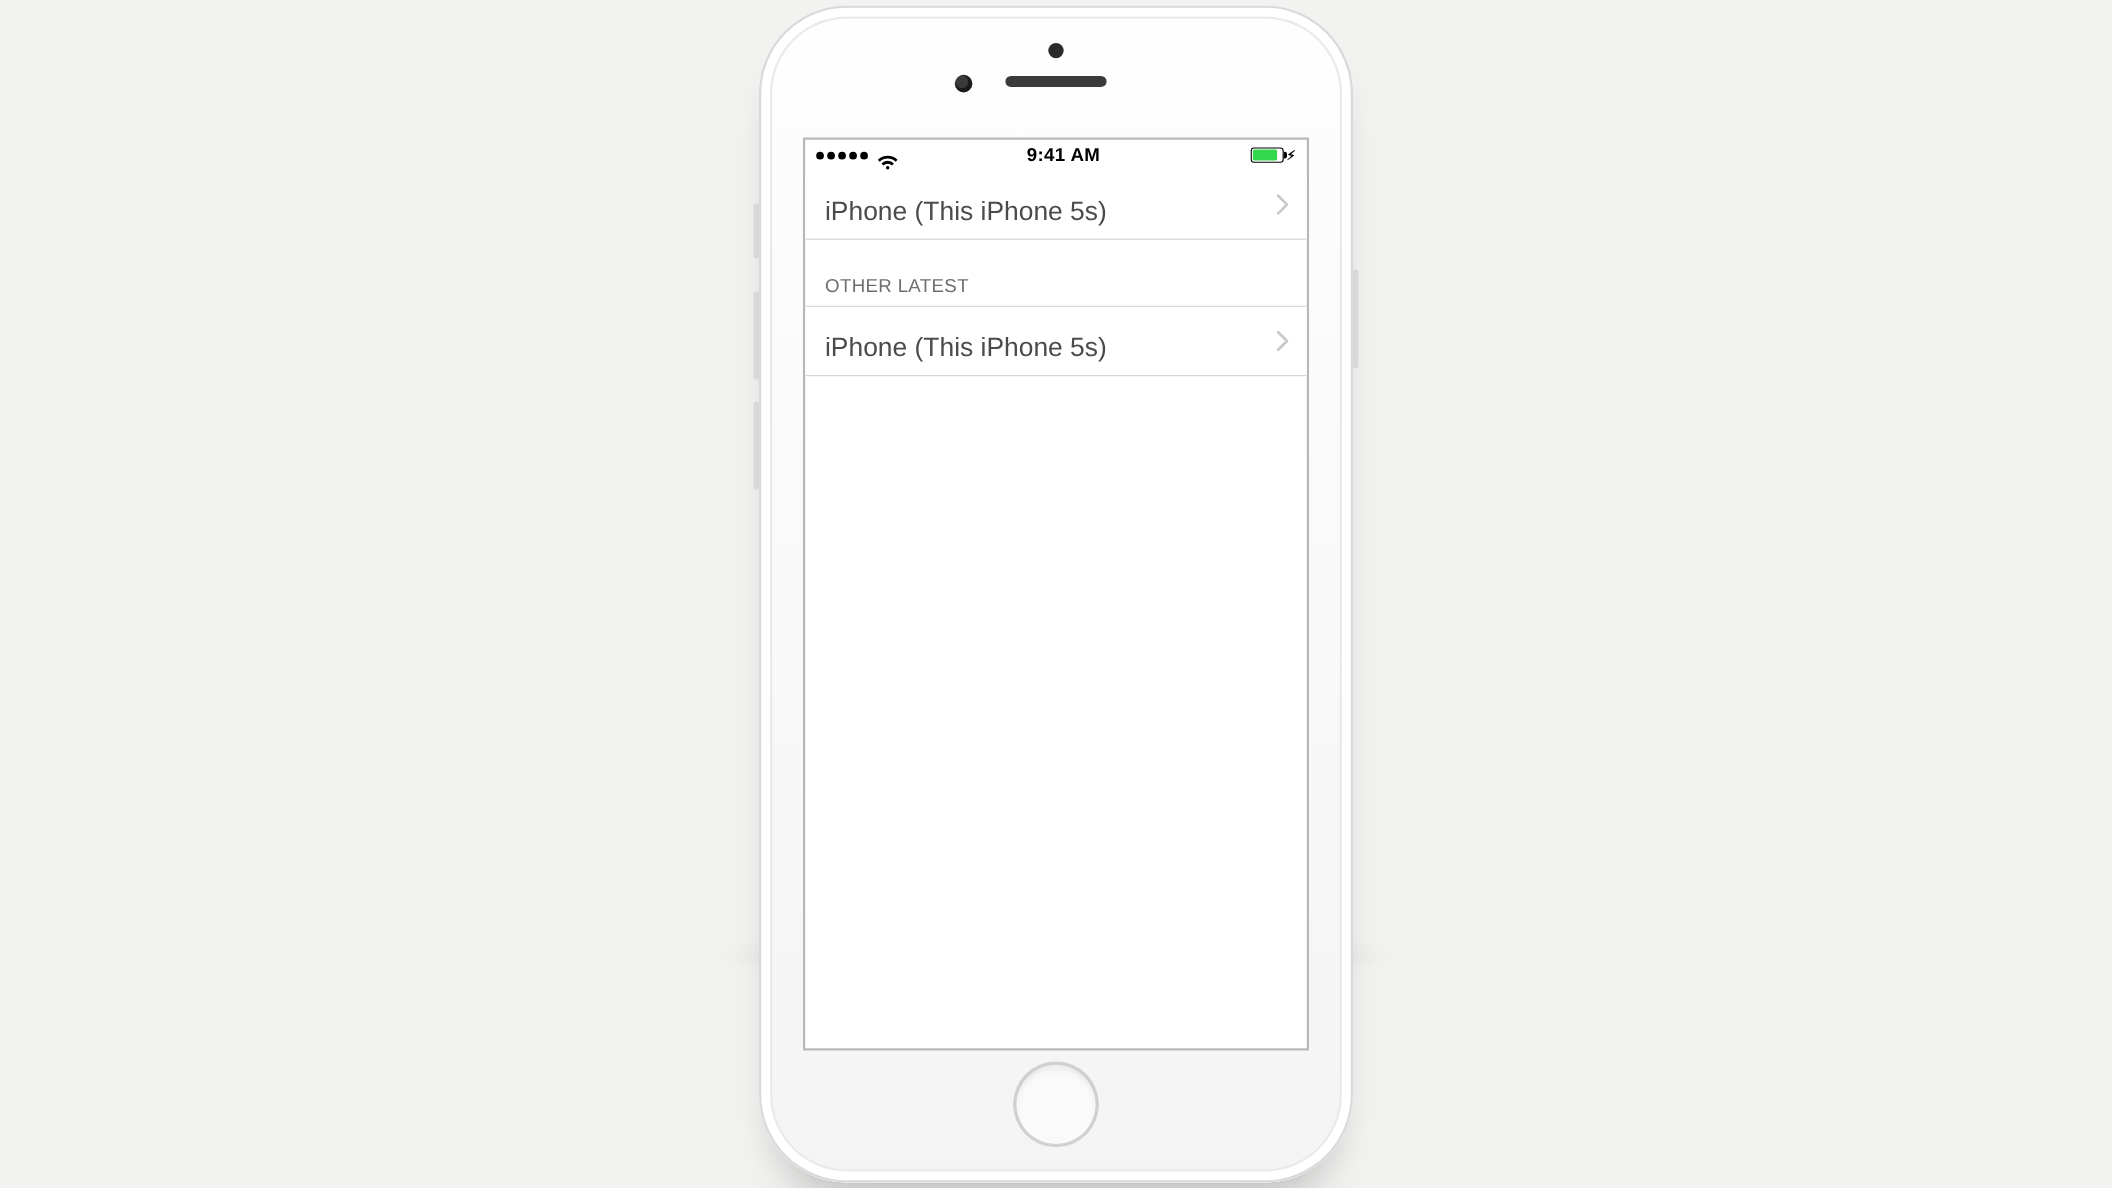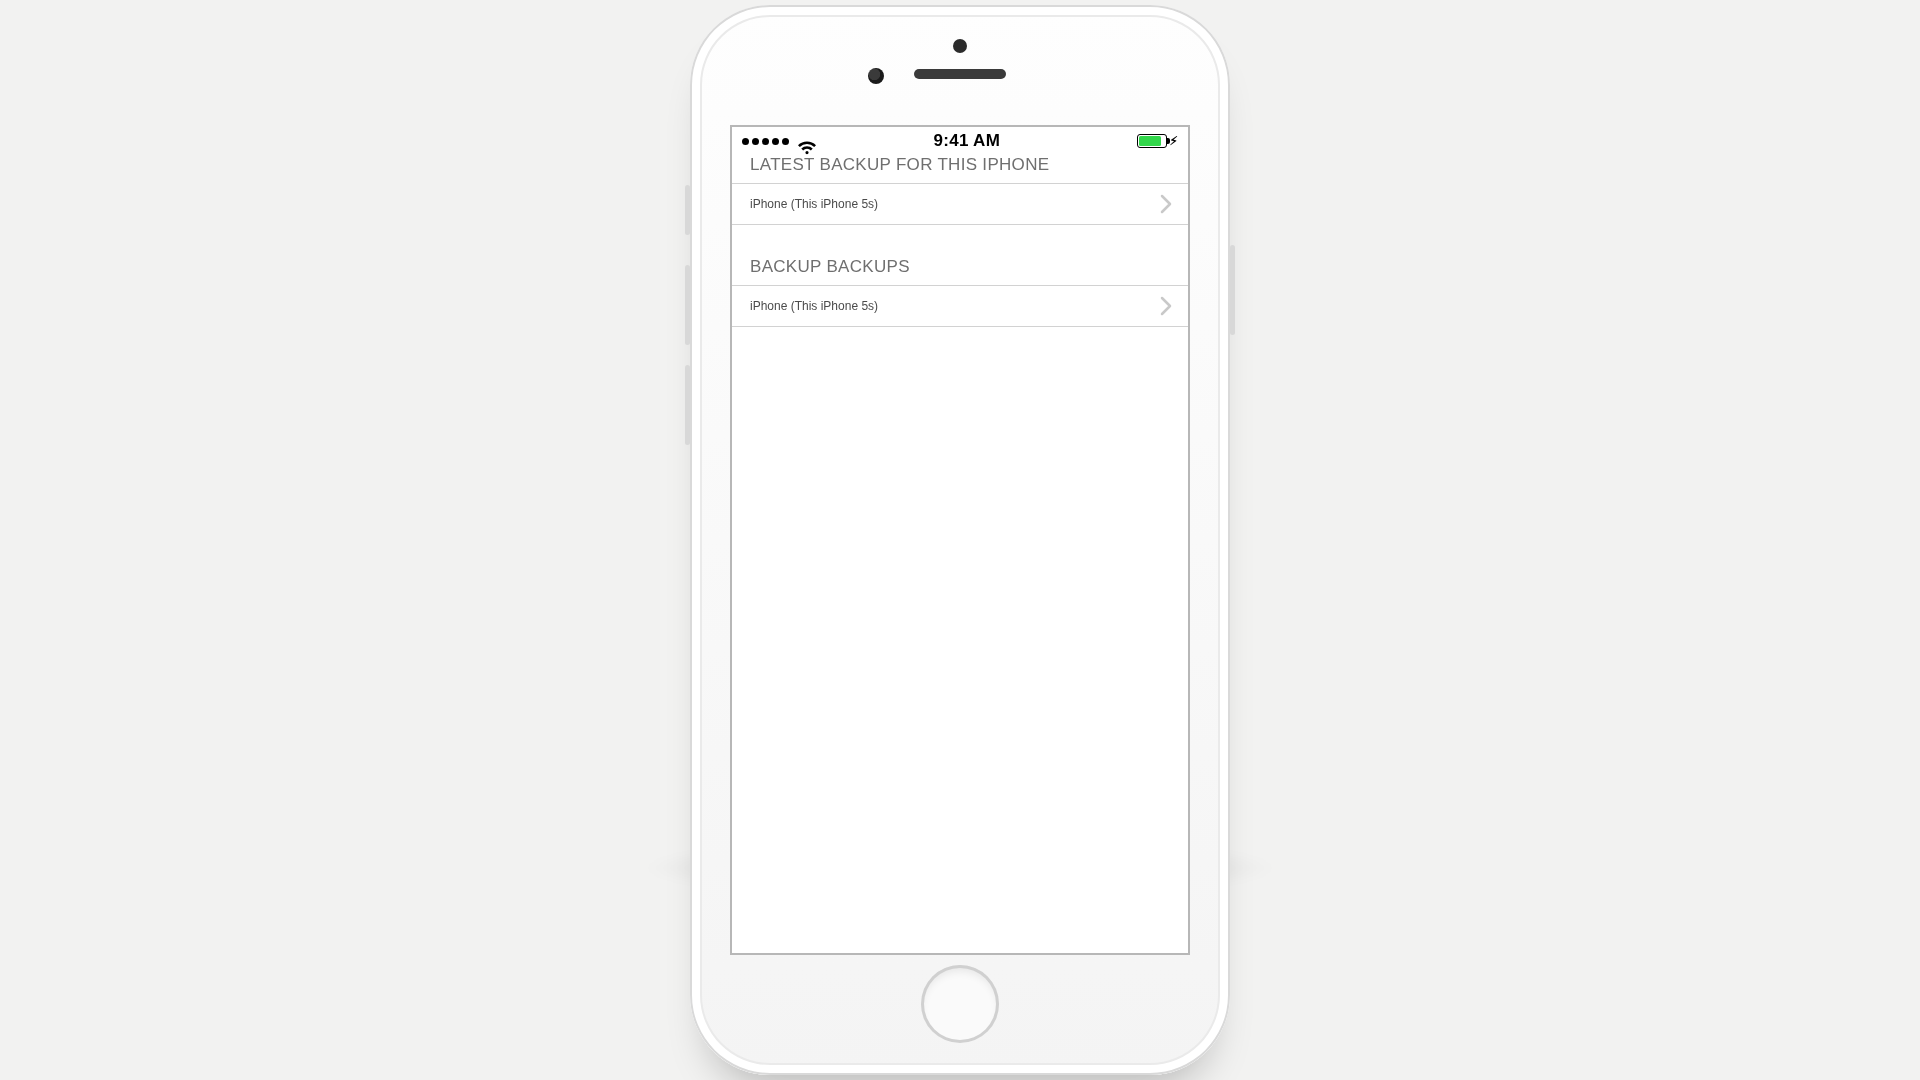--- a/index.html
+++ b/index.html
@@ -165,21 +165,21 @@
     padding:10px 12px 10px 18px;
     border-bottom:1px solid #d2d2d2;
     cursor:pointer;
     background:#fff;
   }
   .row .texts { flex:1; min-width:0; }
   .row .primary {
     font-size:25px; font-weight:700; color:#000; line-height:1.15;
   }
   .row .secondary {
-    font-size:12px; font-weight:400; color:#4b4b4b; margin-top:0;
+    font-size:24px; font-weight:400; color:#4b4b4b; margin-top:14px;
   }
   .disclosure { color:#c9c9c9; padding:0 4px; }
   .disclosure svg{ display:block; }
 
   .section-gap { height:32px; }
 
 </style>
 </head>
 <body>
 
@@ -218,35 +218,34 @@
         <div class="sb-right">
           <span class="battery">
             <span class="fill" style="background:#32d74b;"></span>
           </span>
           <span class="bolt">⚡︎</span>
         </div>
       </div>
 
 
 
-      <div class="section-header">LATEST BACKUP FOR THIS IPHONE</div>
       <div class="row">
         <div class="texts">
           <div class="secondary">iPhone (This iPhone 5s)</div>
         </div>
         <span class="disclosure">
           <svg width="12" height="20" viewBox="0 0 12 20">
             <polyline points="2,2 10,10 2,18" fill="none" stroke="#c9c9c9" stroke-width="2.5" stroke-linecap="round" stroke-linejoin="round"></polyline>
           </svg>
         </span>
       </div>
 
       <div class="section-gap"></div>
 
-      <div class="section-header">BACKUP BACKUPS</div>
+      <div class="section-header">OTHER LATEST</div>
       <div class="row">
         <div class="texts">
           <div class="secondary">iPhone (This iPhone 5s)</div>
         </div>
         <span class="disclosure">
           <svg width="12" height="20" viewBox="0 0 12 20">
             <polyline points="2,2 10,10 2,18" fill="none" stroke="#c9c9c9" stroke-width="2.5" stroke-linecap="round" stroke-linejoin="round"></polyline>
           </svg>
         </span>
       </div>

